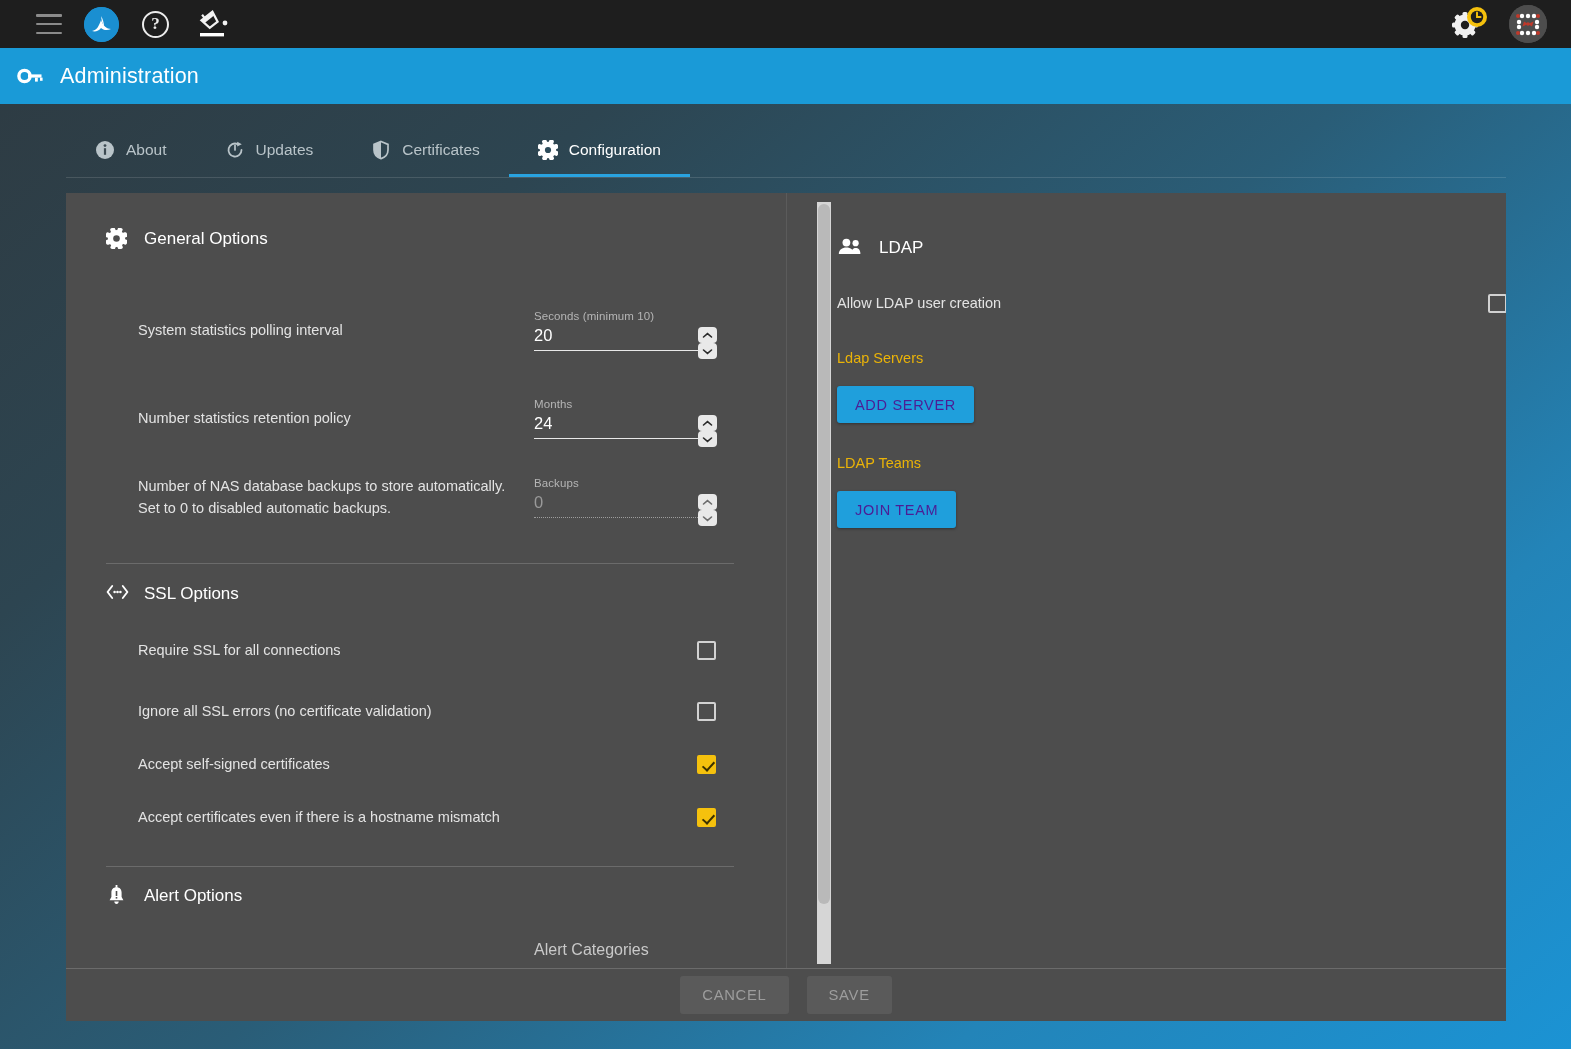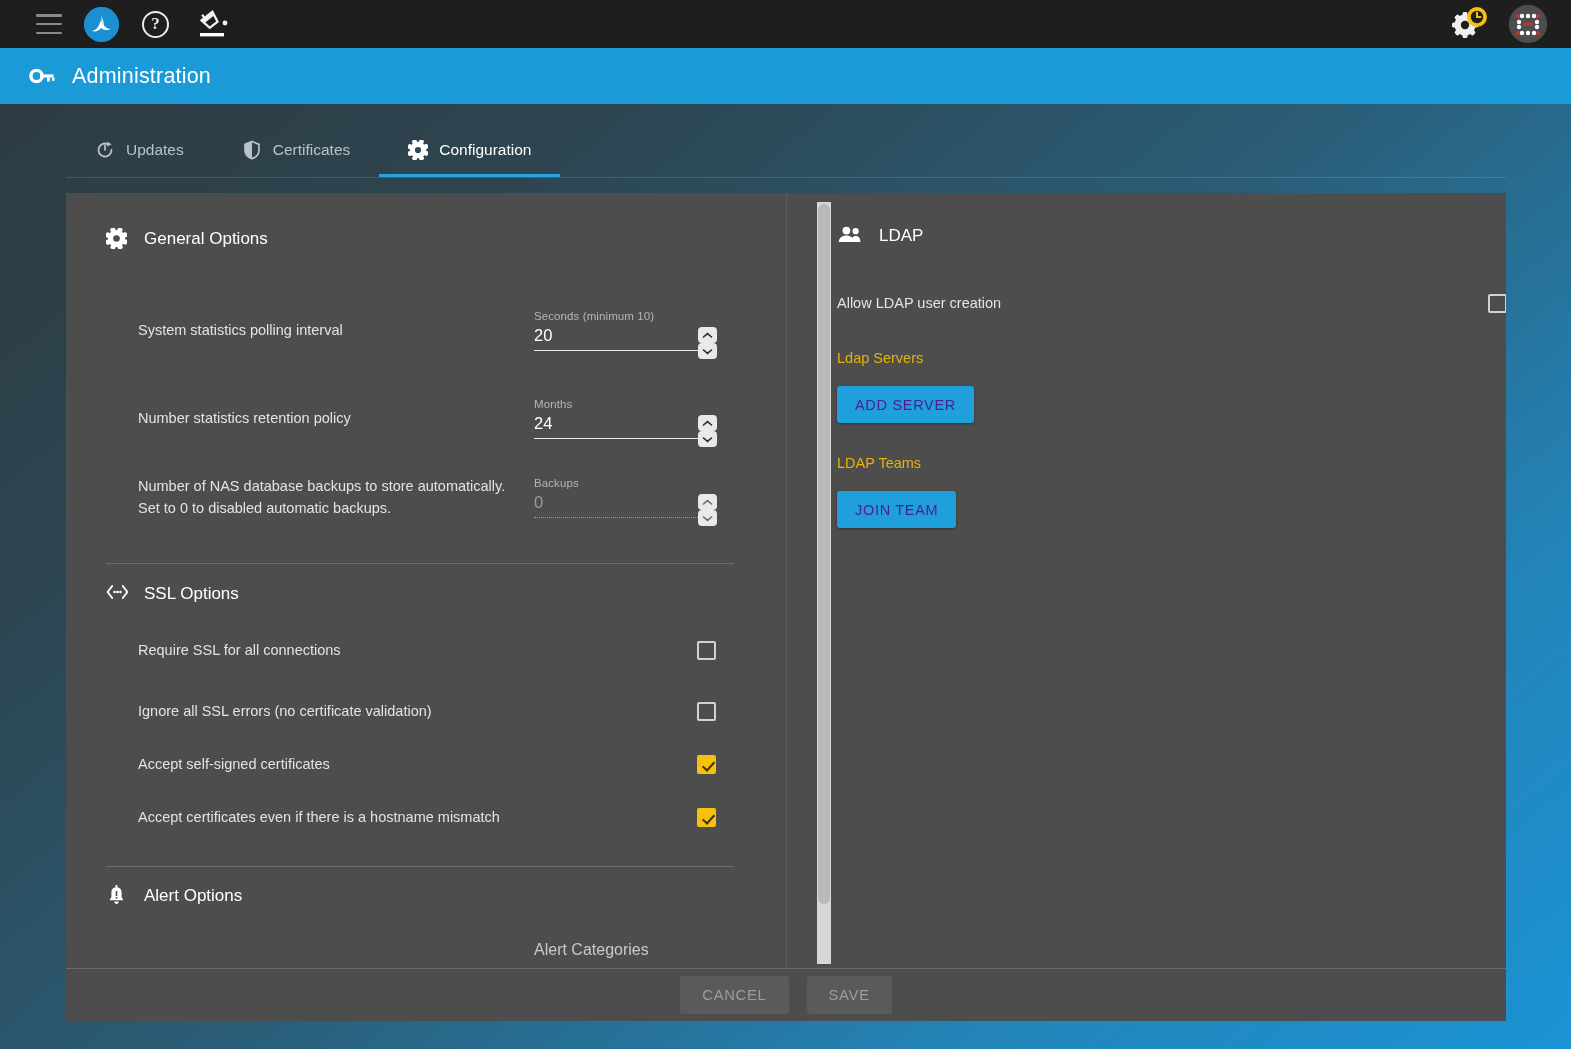--- a/index.html
+++ b/index.html
@@ -40,21 +40,21 @@
   .gear-badge { position: relative; width: 40px; height: 36px; margin-right: 18px; cursor: pointer; }
   .avatar { width: 38px; height: 38px; border-radius: 50%; background: #4d4d4d;
     margin-right: 10px; position: relative; cursor: pointer; }
 
   
   .titlebar {
     position: absolute; top: 48px; left: 0;
     width: 1571px; height: 56px;
     background: #1a9ad7;
     display: flex; align-items: center;
-    padding-left: 28px;
+    padding-left: 16px;
     color: #fff;
   }
   .key-icon { width: 28px; height: 28px; margin-right: 16px; position: relative; }
   .title-text { font-size: 21.5px; letter-spacing: .2px; }
 
   
   .tabs {
     position: absolute; top: 126px; left: 66px;
     width: 1440px; height: 52px;
     display: flex; align-items: flex-end;
@@ -219,20 +219,30 @@
       <rect x="12" y="12.4" width="13.5" height="3.2" fill="#ffffff"></rect>
       <rect x="19" y="15.6" width="2.8" height="4" fill="#ffffff"></rect>
       <rect x="24" y="15.6" width="2.6" height="3.2" fill="#ffffff"></rect>
     </svg>
   </div>
   <div class="title-text">Administration</div>
 </div>
 
 <div class="tabs">
 
+  <div class="tab">
+    <span class="tab-ico">
+      <svg width="20" height="20" viewBox="0 0 20 20">
+        <circle cx="10" cy="10" r="9" fill="#b9c4c9"></circle>
+        <rect x="8.9" y="8.2" width="2.2" height="6.6" fill="#3c4a52"></rect>
+        <circle cx="10" cy="5.6" r="1.4" fill="#3c4a52"></circle>
+      </svg>
+    </span>
+    <span>About</span>
+  </div>
 
   <div class="tab">
     <span class="tab-ico">
       <svg width="20" height="20" viewBox="0 0 20 20">
         <path d="M16.5 10 A6.5 6.5 0 1 1 12.6 4.1" fill="none" stroke="#b9c4c9" stroke-width="1.8" stroke-linecap="round"></path>
         <path d="M10 10 L10 5.4" stroke="#b9c4c9" stroke-width="1.7" stroke-linecap="round"></path>
         <path d="M12.2 1.8 L16.8 4.3 L12.2 6.6 Z" fill="#b9c4c9"></path>
       </svg>
     </span>
     <span>Updates</span>
@@ -403,21 +413,21 @@
       <div class="field-cap" style="position:absolute; top:748px; left:468px; font-size:16px; color:#c9c9c9;">Alert Categories</div>
     </div>
 
     <div class="scroll-track">
       <div class="scroll-bar"></div>
       <div class="scroll-thumb"></div>
     </div>
 
     <div class="col-right">
 
-      <div class="sec-head" style="position:absolute; top:32px; left:50px;">
+      <div class="sec-head" style="position:absolute; top:44px; left:50px;">
         <span class="sec-ico" style="width:25px;">
           <svg width="25" height="20" viewBox="0 0 25 20">
             <circle cx="9.4" cy="5.6" r="3.9" fill="#ffffff"></circle>
             <path d="M1.8 17 C1.8 12.6 5.2 10.4 9.4 10.4 C13.6 10.4 17 12.6 17 17 Z" fill="#ffffff"></path>
             <circle cx="18.6" cy="6.2" r="3.1" fill="#ffffff"></circle>
             <path d="M14.6 17 C14.6 12.6 16.3 11.1 18.6 11.1 C21.3 11.1 23.4 12.7 23.4 17 Z" fill="#ffffff"></path>
           </svg>
         </span>
         <span>LDAP</span>
       </div>

